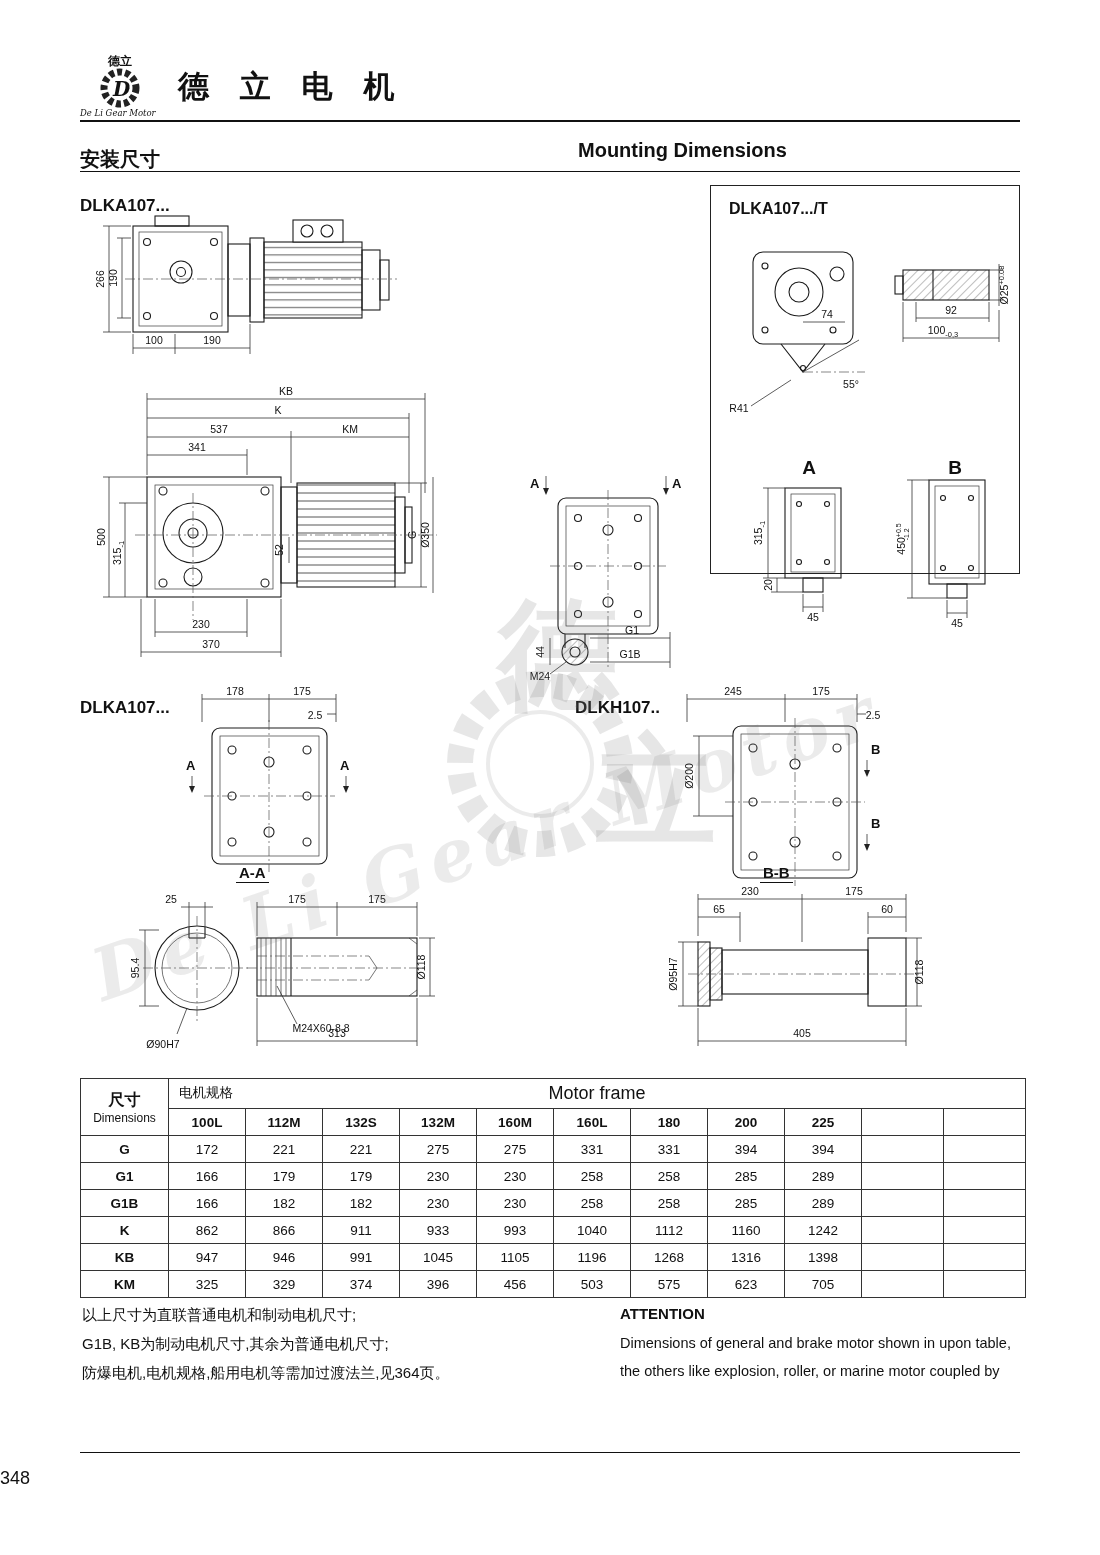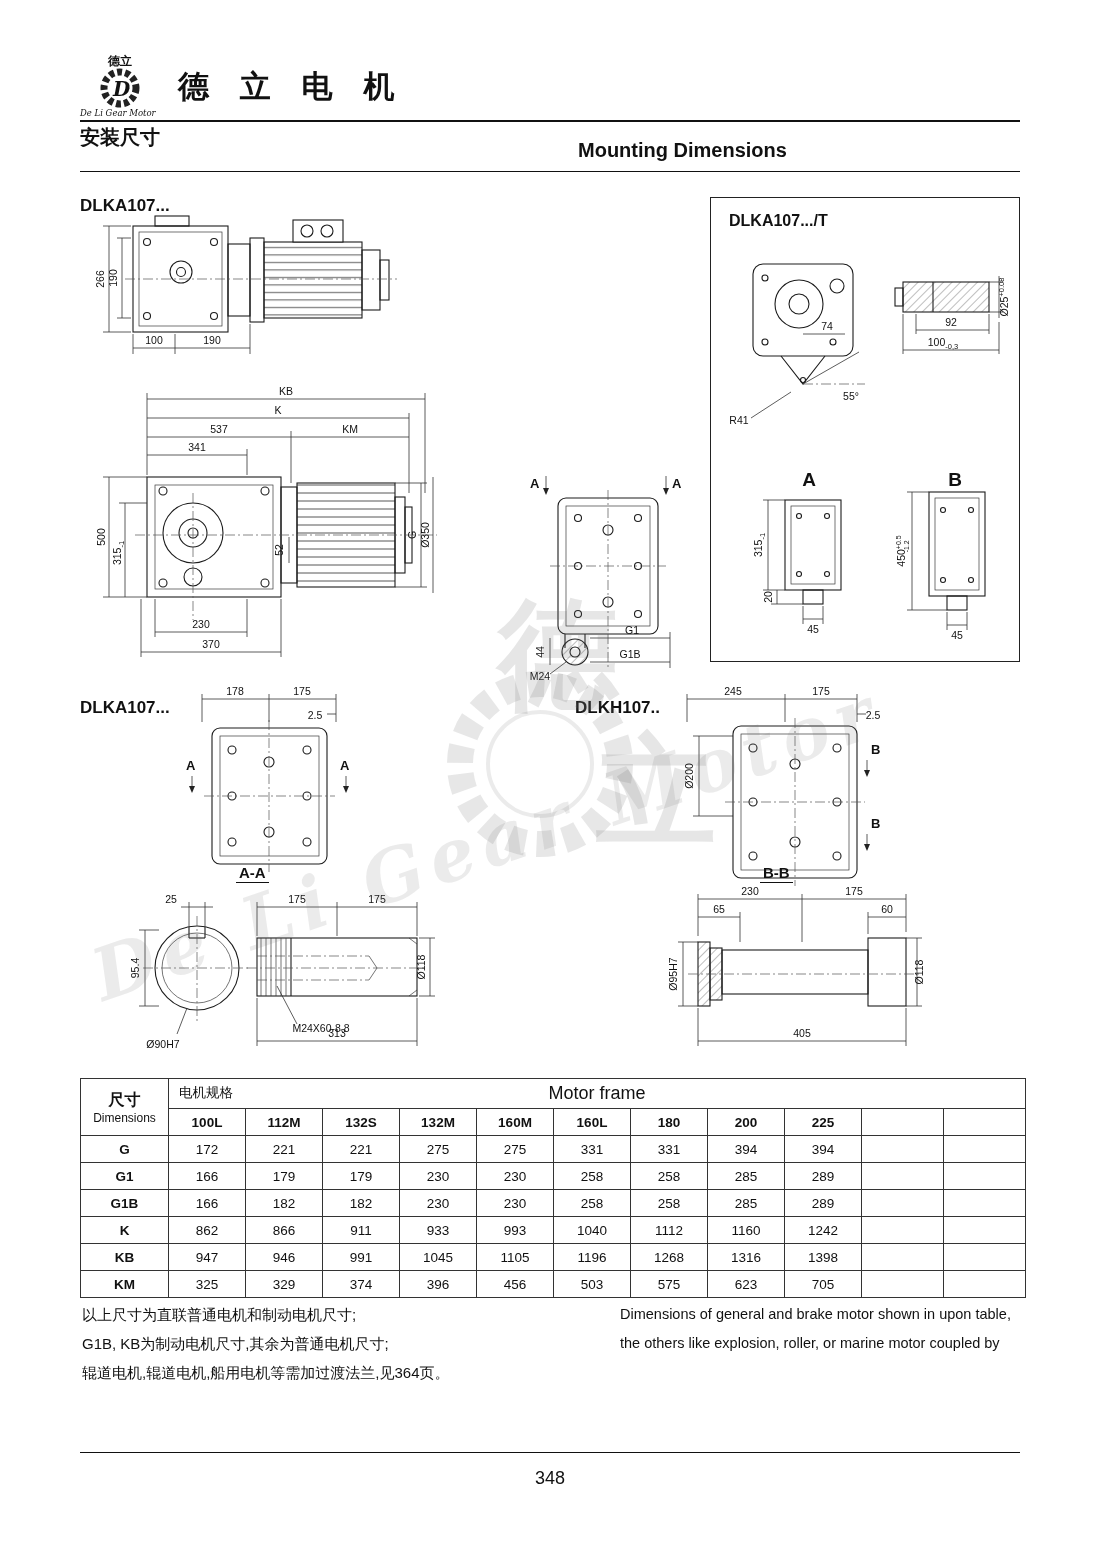--- a/index.html
+++ b/index.html
@@ -28,21 +28,21 @@
 .dim-table .c1 .c1-cn{font-size:16px}
 .dim-table .c1 .c1-en{font-size:12px;font-weight:normal}
 .dim-table .ch{font-weight:bold}
 .dim-table .rh{font-weight:bold}
 .gh-cell{position:relative;text-align:center}
 .gh-cn{position:absolute;left:10px;top:5px;font-size:13.5px}
 .gh-en{font-size:18px}
 .note-cn{font-size:15px;line-height:29px}
 .note-en{font-size:14.5px;line-height:28.5px}
 .note-title-en{font-weight:bold;font-size:15px}
-.pagenum{width:1100px;text-align:center;font-size:18px}
+.pagenum{width:1100px;text-align:left;font-size:18px}
 .wm{pointer-events:none}
 .wm-char{position:absolute;font-family:"DejaVu Serif",serif;font-weight:bold;font-size:120px;color:rgba(100,100,100,.16)}
 .wm-en{position:absolute;left:95px;top:935px;white-space:nowrap;transform:rotate(-19deg);transform-origin:left center;
 font-family:"DejaVu Serif",serif;font-style:italic;font-weight:bold;font-size:72px;letter-spacing:8px;color:rgba(110,110,110,.14)}
 .logo-cn{font-family:"DejaVu Serif",serif;font-weight:bold}
 </style>
 </head>
 <body>
 
 <div class="page">
@@ -51,21 +51,21 @@
     <svg width="88" height="68">
       <text x="30" y="13" class="logo-cn" style="font-size:12px">德立</text>
       <circle cx="42" cy="36" r="16" fill="none" stroke="#222" stroke-width="7" stroke-dasharray="5 3"></circle>
       <text x="35" y="44" style="font-family:'DejaVu Serif',serif;font-style:italic;font-weight:bold;font-size:20px">D</text>
       <text x="2" y="64" style="font-family:'DejaVu Serif',serif;font-style:italic;font-size:8.5px">De Li Gear Motor</text>
     </svg>
   </div>
   <div class="abs brand" style="left:178px;top:66px">德 立 电 机</div>
   <div class="abs hr" style="left:80px;top:120px;width:940px;height:2px"></div>
 
-  <div class="abs sec-title" style="left:80px;top:124px">安装尺寸</div>
+  <div class="abs sec-title" style="left:80px;top:146px">安装尺寸</div>
   <div class="abs sec-title" style="left:578px;top:139px">Mounting Dimensions</div>
   <div class="abs hr" style="left:80px;top:171px;width:940px;height:1px"></div>
 
   <div class="abs dwg-label" style="left:80px;top:196px">DLKA107...</div>
   <svg class="abs" style="left:95px;top:214px" width="330" height="152">
     <defs>
         <pattern id="fins1" width="8" height="7.5" patternUnits="userSpaceOnUse">
           <line x1="0" y1="3.5" x2="8" y2="3.5" stroke="#2a2a2a" stroke-width="0.8"></line>
         </pattern>
       </defs>
@@ -103,21 +103,21 @@
         <line x1="155" y1="110" x2="155" y2="140"></line>
       <line x1="38" y1="134" x2="80" y2="134"></line>
         <line x1="80" y1="134" x2="155" y2="134"></line>
     </g>
     <text class="dt" transform="rotate(-90 9 65)" x="9" y="65">266</text>
     <text class="dt" transform="rotate(-90 22 64)" x="22" y="64">190</text>
     <text class="dt" x="59" y="130">100</text>
     <text class="dt" x="117" y="130">190</text>
   </svg>
 
-  <div class="abs boxT" style="left:710px;top:197px;width:310px;height:465px">
+  <div class="abs boxT" style="left:710px;top:185px;width:310px;height:389px">
     <div class="lblT">DLKA107.../T</div>
     <svg class="abs" style="left:0;top:36px" width="310" height="445">
       <defs>
           <pattern id="hatchT" width="6" height="6" patternUnits="userSpaceOnUse" patternTransform="rotate(45)">
             <line x1="0" y1="0" x2="0" y2="6" stroke="#444" stroke-width="0.7"></line>
           </pattern>
         </defs>
       <g class="s">
         <rect x="42" y="30" width="100" height="92" rx="10"></rect>
         <circle cx="88" cy="70" r="24"></circle>
@@ -628,23 +628,24 @@
         <td></td>
             <td></td>
       </tr>
     </tbody>
       </table>
   </div>
 
   <div class="abs note-cn" style="left:82px;top:1300px;width:500px">
     <div>以上尺寸为直联普通电机和制动电机尺寸;</div>
     <div>G1B, KB为制动电机尺寸,其余为普通电机尺寸;</div>
-    <div>辊道电机,辊道电机,船用电机等需加过渡法兰,见364页。</div>
+    <div>防爆电机,电机规格,船用电机等需加过渡法兰,见364页。</div>
   </div>
   <div class="abs note-en" style="left:620px;top:1300px;width:405px">
+    <div class="note-title-en">ATTENTION</div>
     <div>Dimensions of general and brake motor shown in upon table,</div>
     <div>the others like explosion, roller, or marine motor coupled by</div>
   </div>
 
   <div class="abs hr" style="left:80px;top:1452px;width:940px;height:1px"></div>
   <div class="abs pagenum" style="left:0;top:1468px">348</div>
 
   <div class="wm">
     <div class="abs wm-char" style="left:498px;top:575px">德</div>
     <div class="abs wm-char" style="left:596px;top:712px">立</div>

